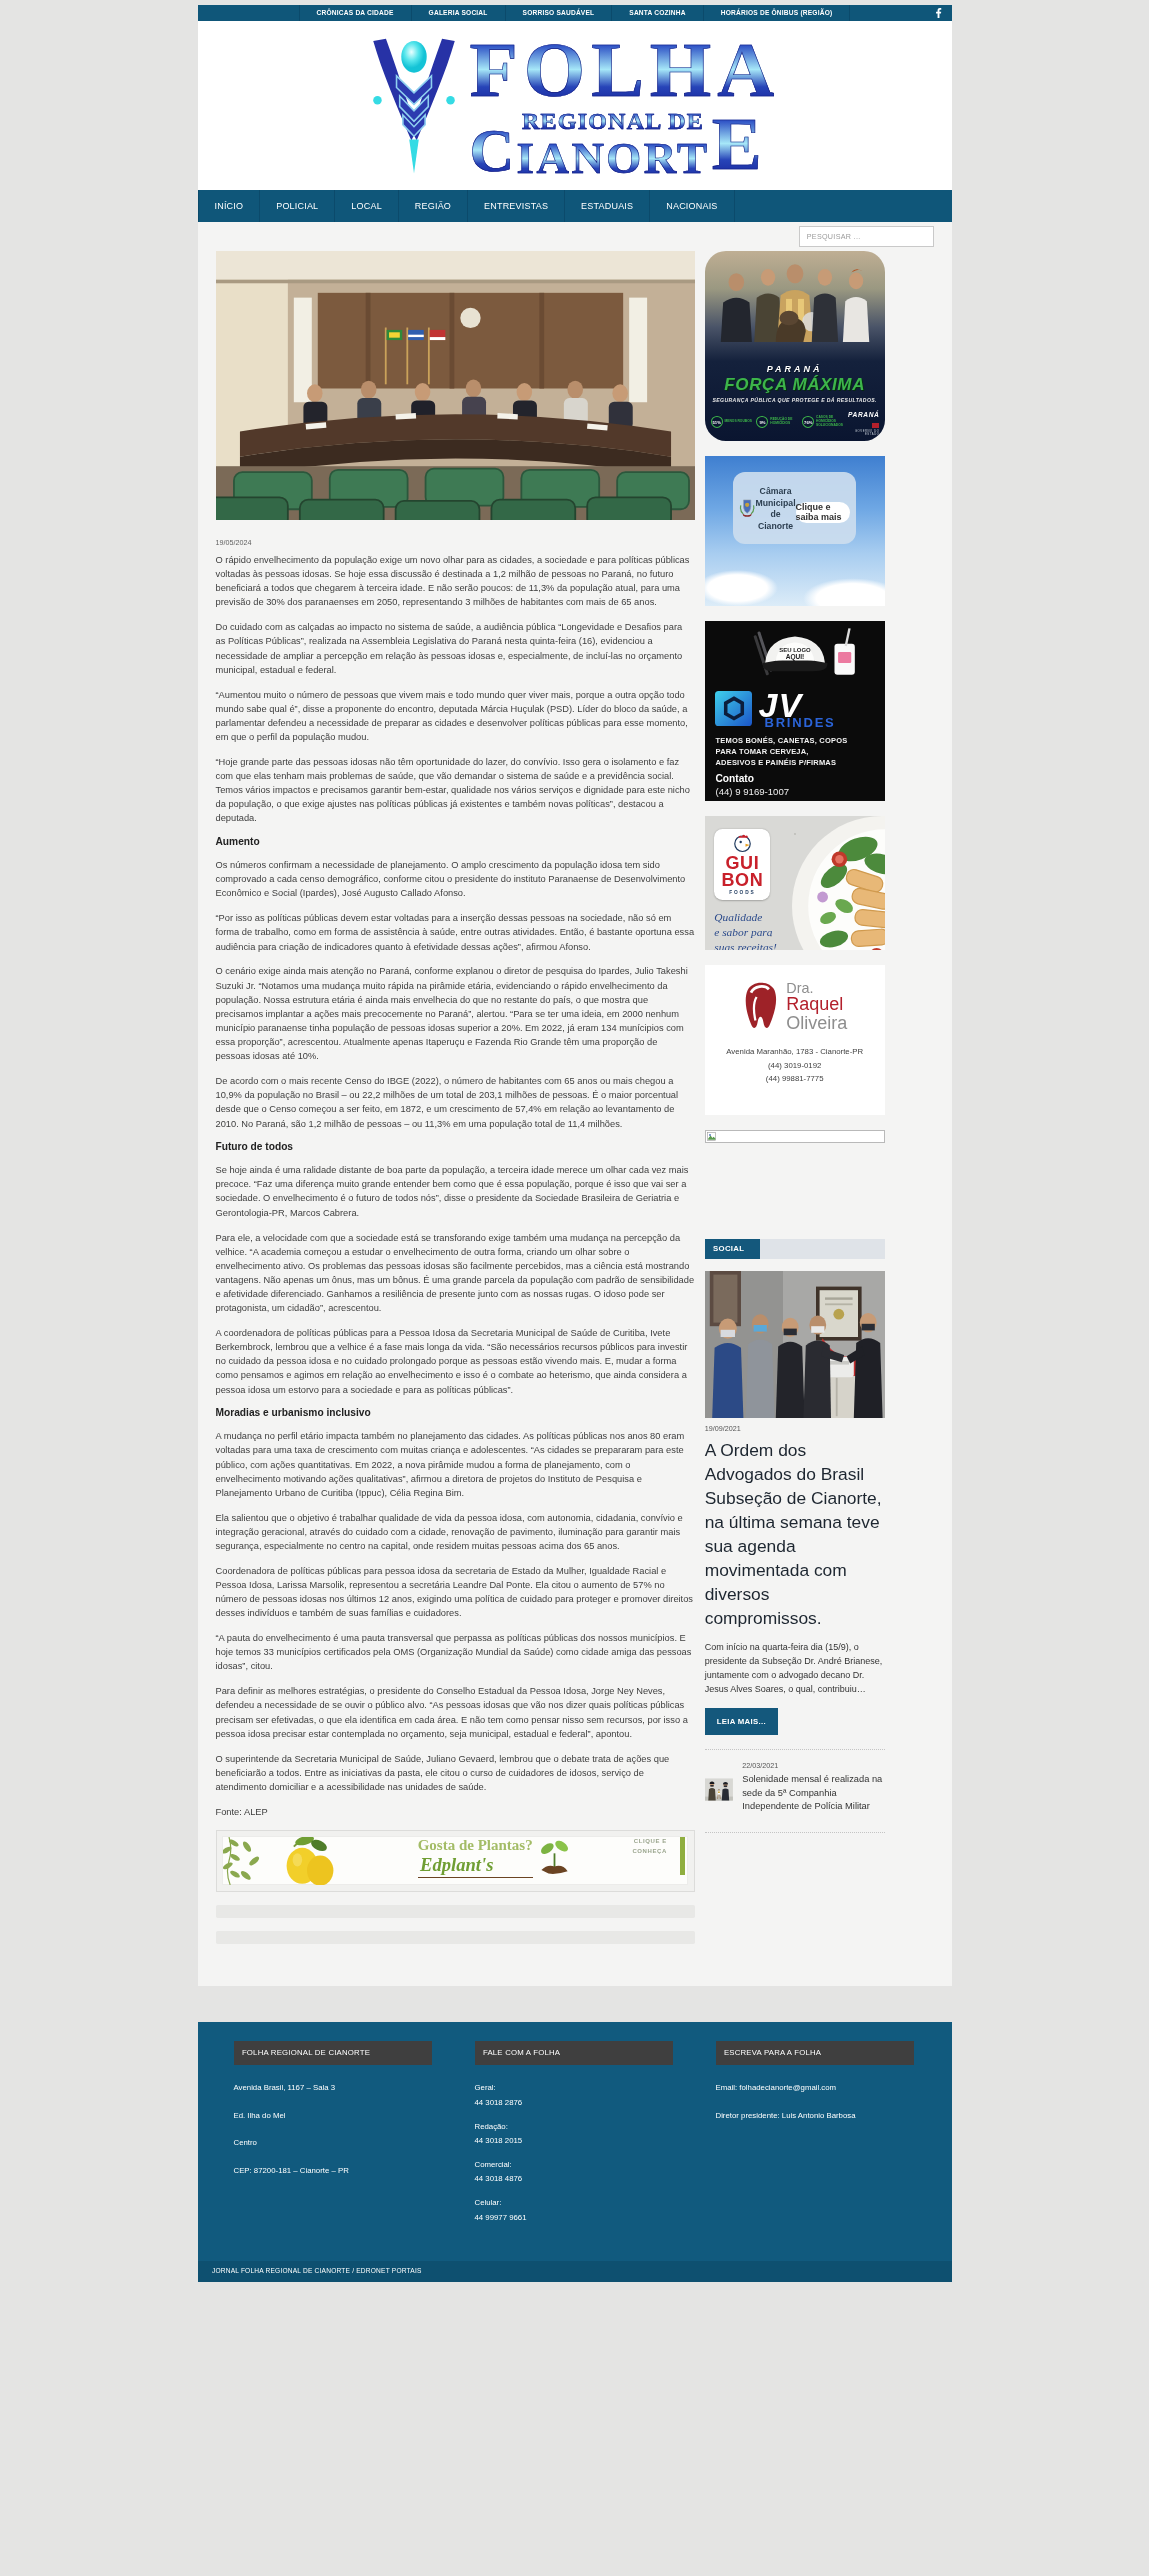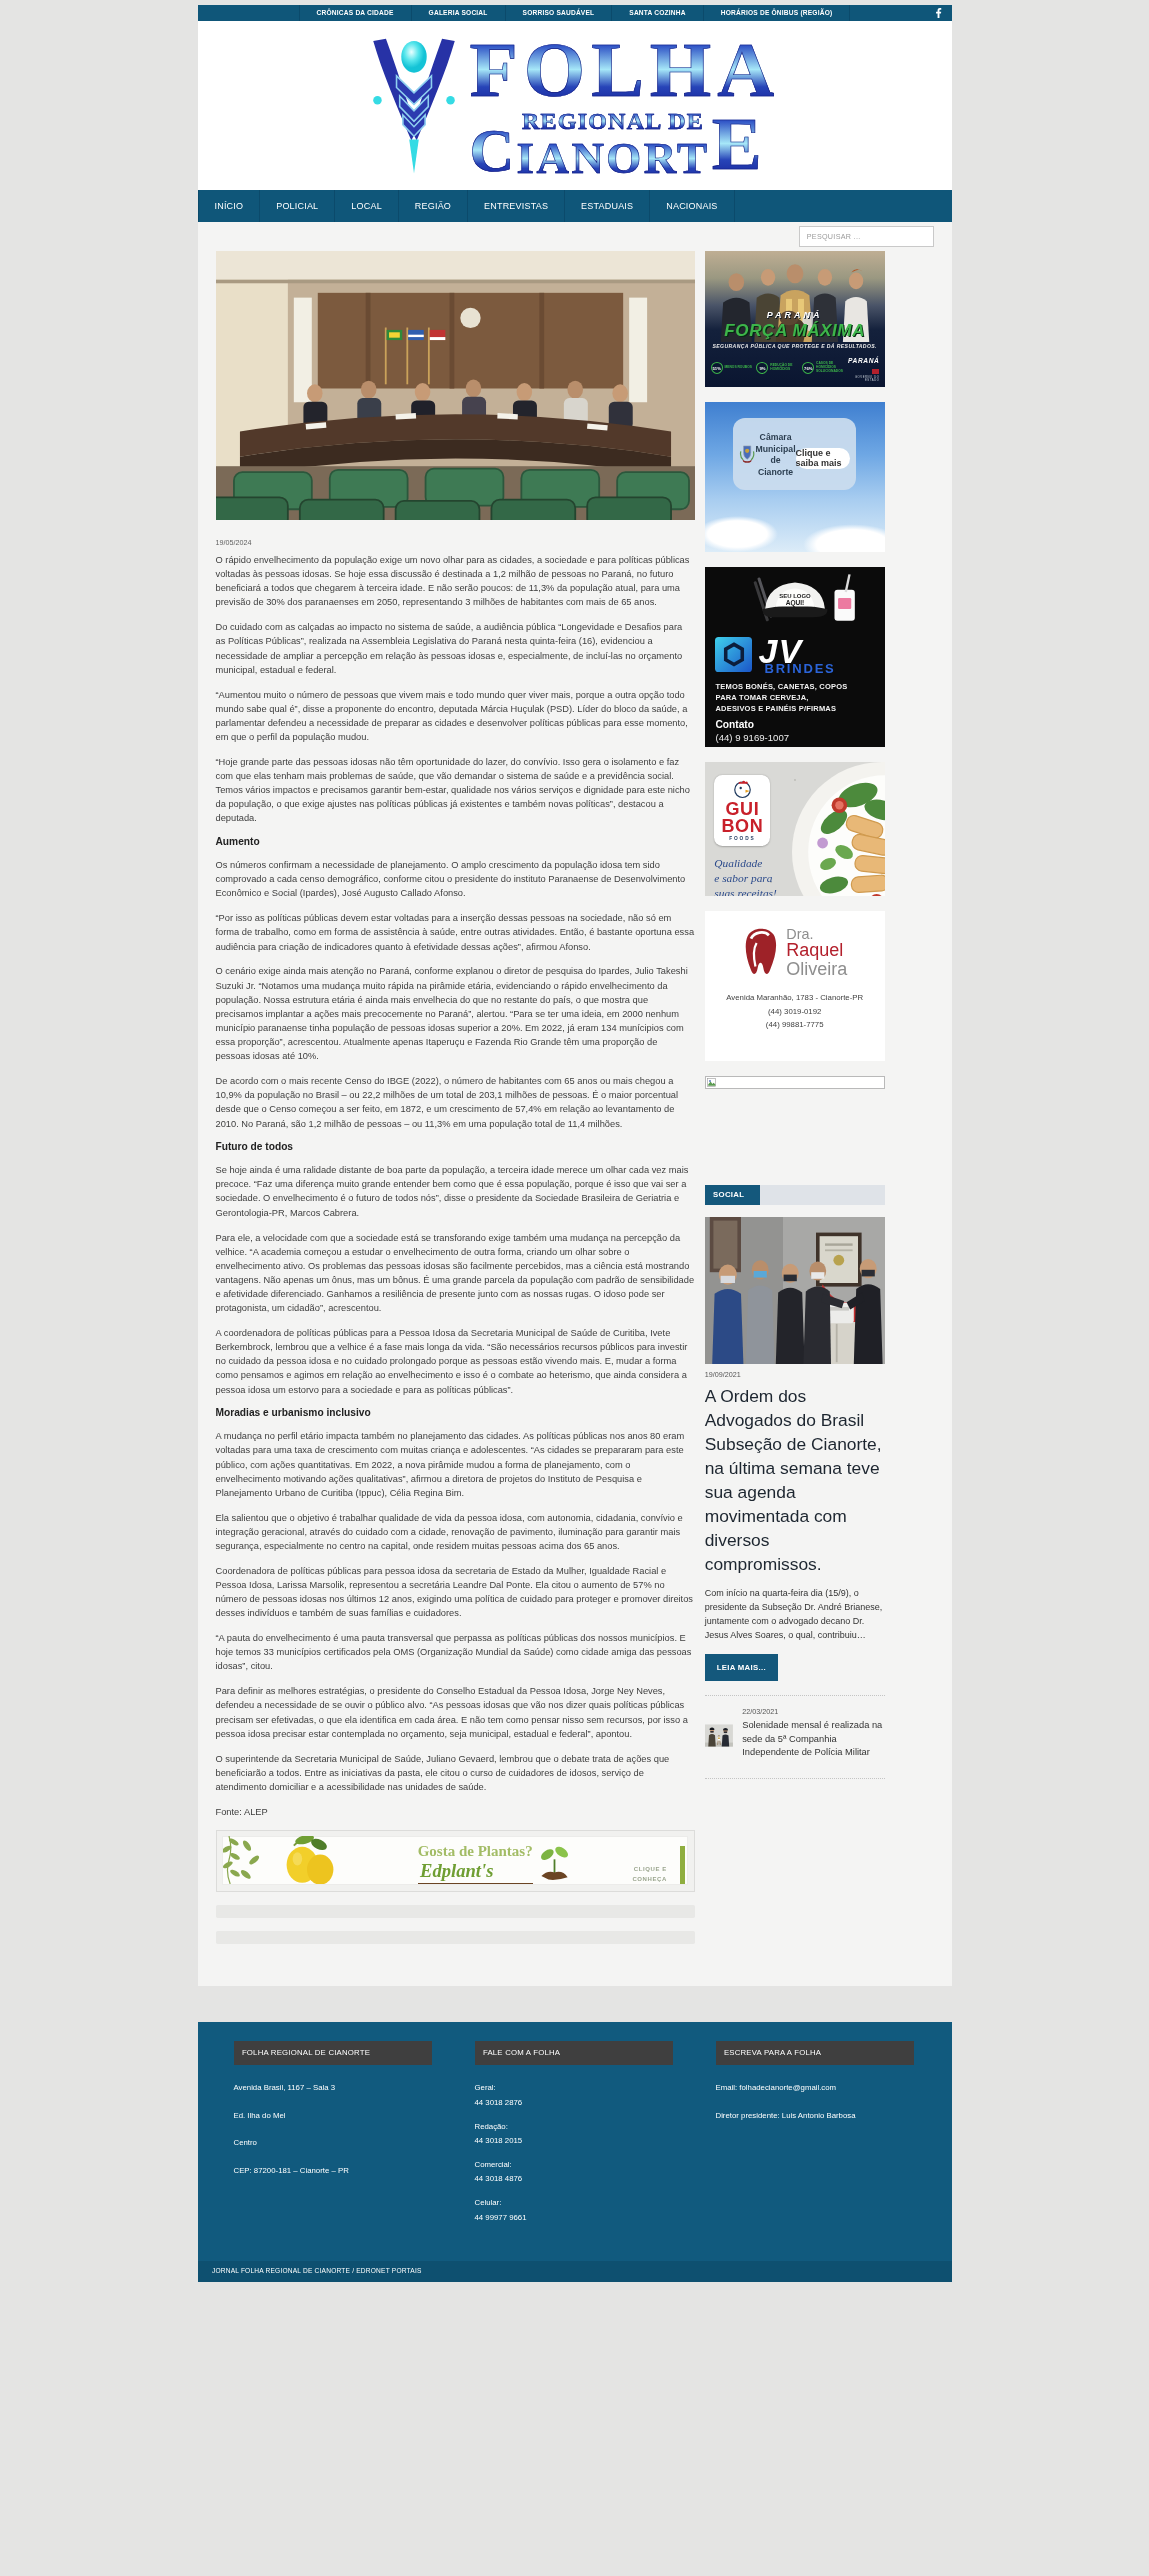--- a/index.html
+++ b/index.html
@@ -46,33 +46,33 @@
 
   
   .title { font-size:18px; font-weight:normal; line-height:1.55; color:#1c1c1c; margin:20.3px 0 9.6px; }
   .photo { width:479px; height:269px; display:block; }
   .date { font-size:7.2px; color:#626262; margin:18px 0 6px; }
   .article p { font-size:9.3px; line-height:1.52; color:#3e3e3e; margin:0 0 10.8px; }
   .article h3 { font-size:10.2px; color:#222; margin:2.4px 0 10.8px; }
 
   
   .banner { margin-top:8.4px; border:0.6px solid #dcdcda; background:#f1f1ef; padding:5.4px; cursor:pointer; }
-  .banner-inner { background:#fdfdfb; border:0.6px solid #ececea; height:49px; display:flex; align-items:flex-end; position:relative; }
+  .banner-inner { background:#fdfdfb; border:0.6px solid #ececea; height:49px; display:flex; align-items:flex-start; position:relative; }
   .banner-center { display:flex; align-items:center; gap:6px; margin:0 auto; }
   .banner-q { font-family:"Liberation Serif",serif; font-weight:bold; font-size:15px; color:#a3bc66; }
   .banner-brand { font-family:"Liberation Serif",serif; font-style:italic; font-weight:bold; font-size:18.6px; color:#6f9e33; border-bottom:1.2px solid #6b4423; padding:0 2.4px 1.2px; }
   .banner-cta { text-align:right; font-size:6px; font-weight:bold; color:#9aa58e; letter-spacing:0.6px; line-height:1.6; margin:0 13px 0 6px; }
   .banner-bar { width:5.4px; height:38px; background:#8fae3f; margin-right:1.8px; }
   .stub-bar { height:13px; background:#e8e8e6; border-radius:1.8px; margin-top:13px; }
 
   
   .ad { width:180px; margin-bottom:15px; cursor:pointer; position:relative; overflow:hidden; }
 
   
-  .ad-fm { height:136px; background:linear-gradient(180deg,#bfae93 0%,#9a9881 20%,#4a5468 40%,#14213c 58%,#0a1530 100%); }
+  .ad-fm { height:190px; background:linear-gradient(180deg,#bfae93 0%,#9a9881 20%,#4a5468 40%,#14213c 58%,#0a1530 100%);border-radius:21px; }
   .fm-figs { position:absolute; top:0; left:0; }
   .fm-text { position:absolute; left:0; right:0; bottom:4.8px; text-align:center; }
   .fm-brand { color:#fff; font-size:9px; font-weight:bold; font-style:italic; letter-spacing:3px; text-shadow:0.6px 1.2px 0 #04101f; }
   .fm-title { color:#3db54a; font-size:17px; font-weight:bold; font-style:italic; letter-spacing:0.6px; margin-top:0.6px; text-shadow:1.2px 1.2px 0 #062a12; }
   .fm-tag { color:#e9e9e9; font-size:5.1px; font-style:italic; font-weight:bold; letter-spacing:0.4px; margin-top:2.4px; }
   .fm-stats { display:flex; align-items:center; justify-content:space-between; padding:0 6px; margin-top:4.8px; }
   .fm-stat { display:flex; align-items:center; gap:1.8px; }
   .fm-badge { width:12px; height:12px; border:1.2px solid #3db54a; border-radius:50% 50% 50% 50%/45% 45% 55% 55%; color:#fff; font-size:4.2px; font-weight:bold; display:flex; align-items:center; justify-content:center; background:#0a1530; }
   .fm-label { color:#3db54a; font-size:3.3px; font-weight:bold; line-height:1.2; width:32px; text-align:left; }
   .fm-gov { text-align:right; color:#fff; }

